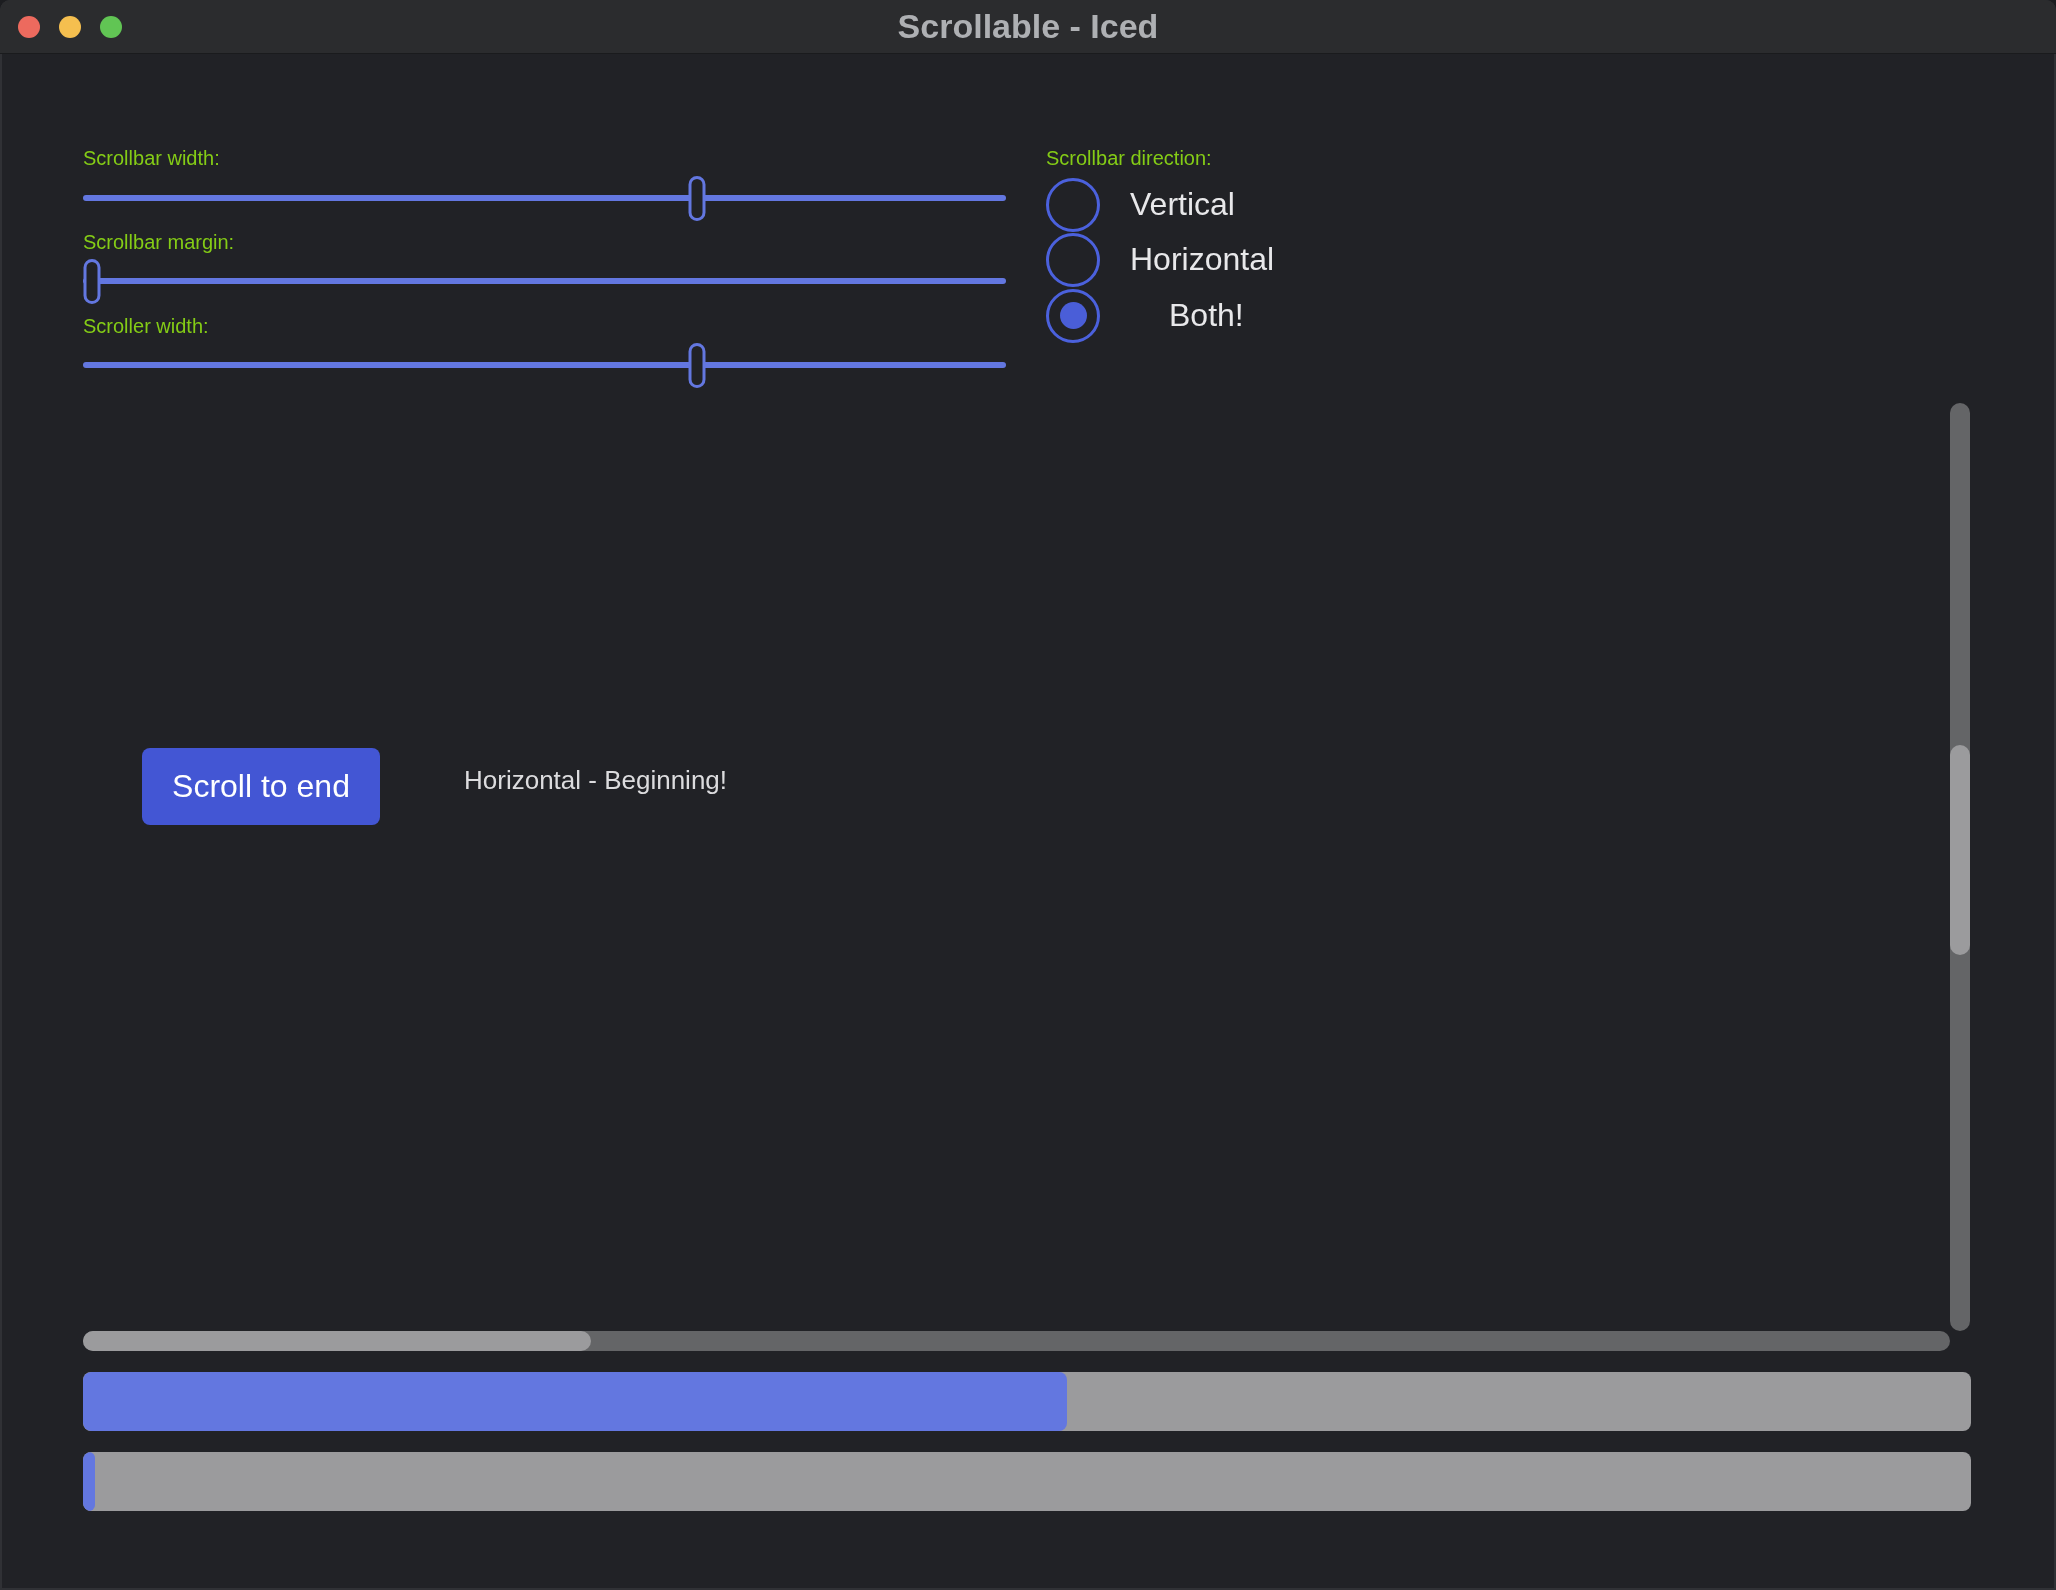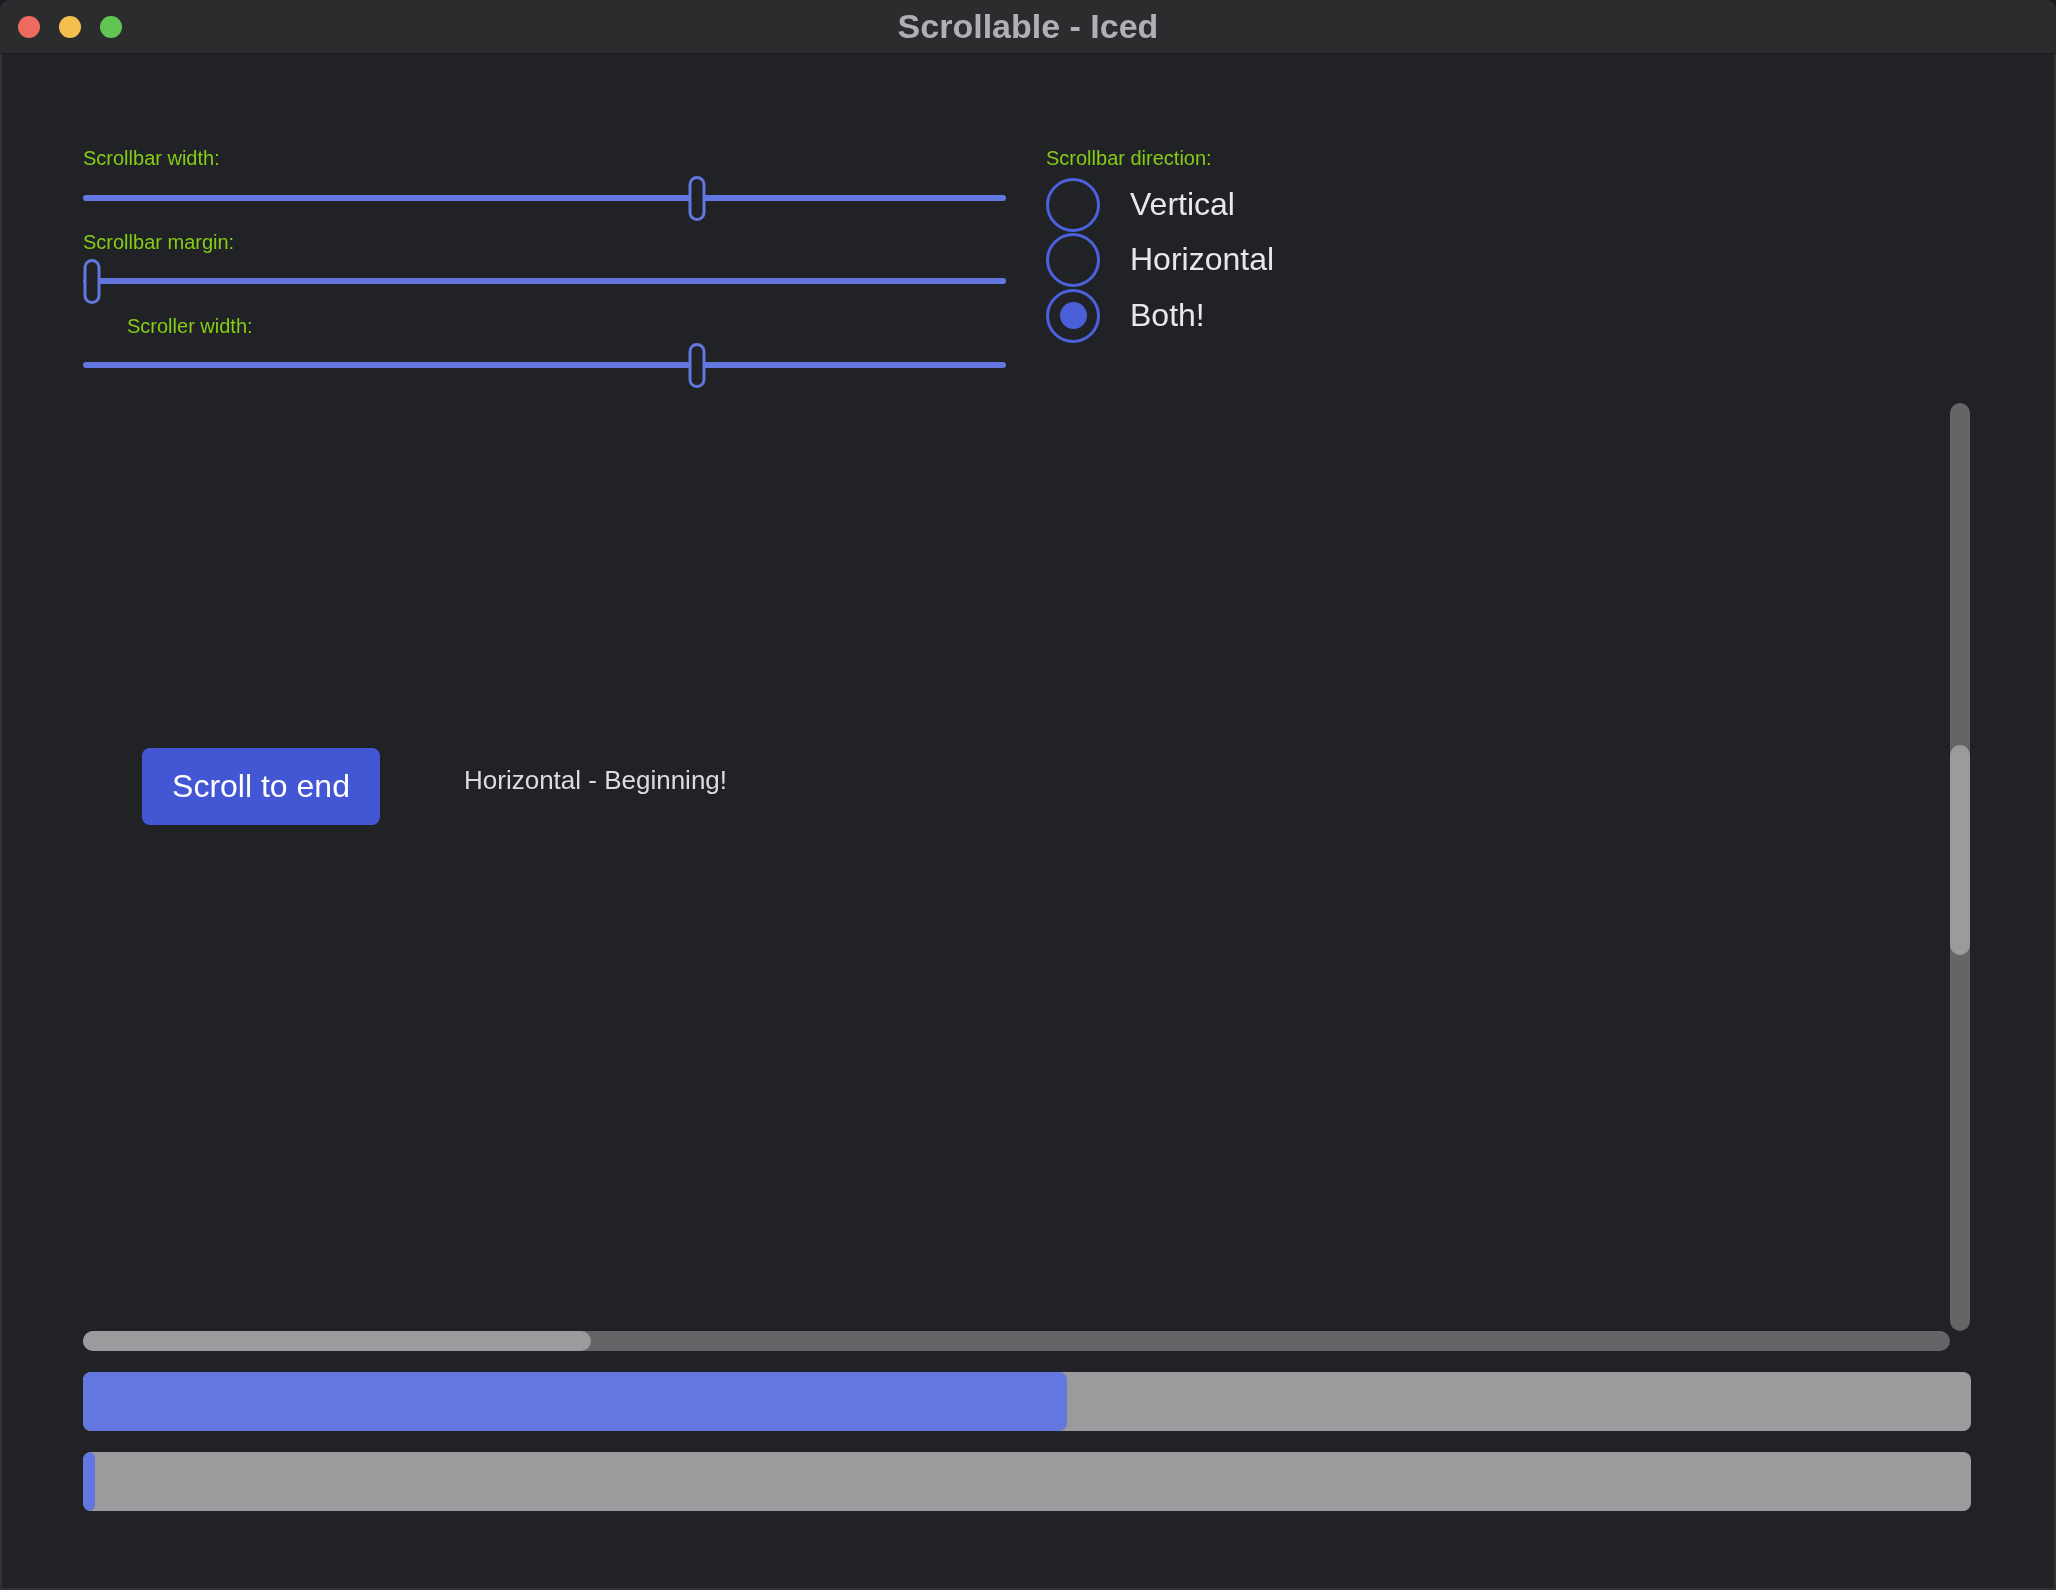--- a/index.html
+++ b/index.html
@@ -84,23 +84,23 @@
     position:absolute;left:83px;width:1888px;height:59px;
     background:#9b9b9d;border-radius:8px;overflow:hidden;
   }
   .pbar .fill{
     position:absolute;left:0;top:0;height:100%;
     width:var(--pct);background:#6377e0;border-radius:8px;
   }
   
   #lbl-s1{left:83px;top:138px;}   #slider-1{top:176px;}
   #lbl-s2{left:83px;top:222px;}   #slider-2{top:259px;}
-  #lbl-s3{left:83px;top:306px;margin-left:44px;}   #slider-3{top:343px;}
+  #lbl-s3{left:83px;top:306px;}   #slider-3{top:343px;}
   #lbl-dir{left:1046px;top:138px;}
-  #radio-0{top:177px;} #radio-1{top:232px;} #radio-2{top:288px;}
+  #radio-0{top:177px;} #radio-1{top:232px;} #radio-2{top:288px;gap:39px;}
   #pbar-0{top:1372px;} #pbar-1{top:1452px;}
 </style>
 </head>
 <body>
 
 <div class="window">
 
   <div class="titlebar">
     <div class="lights">
       <span class="light close"></span>

